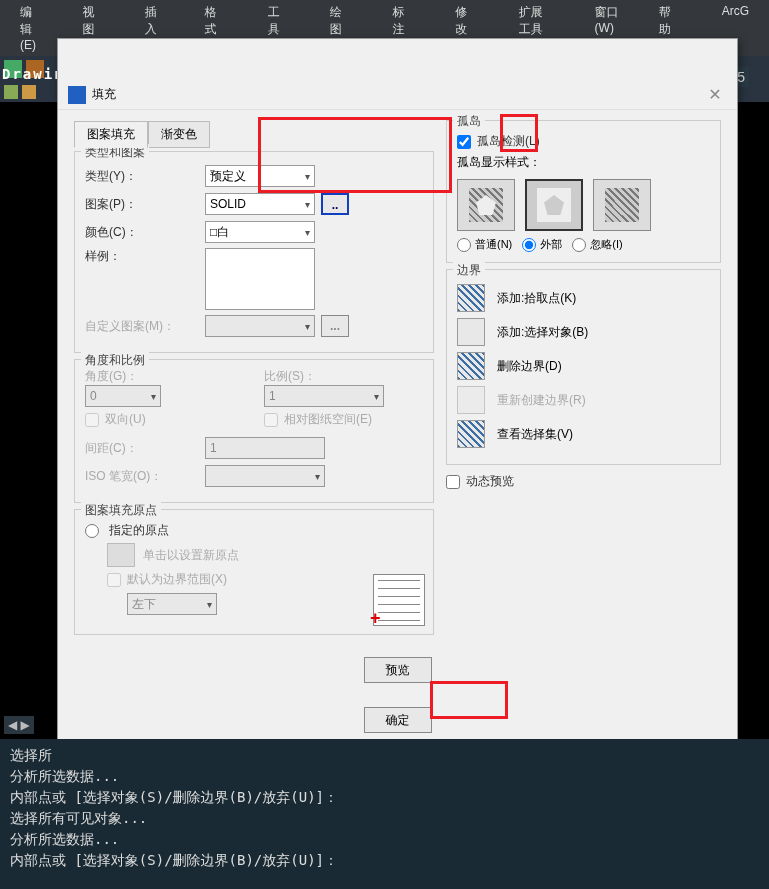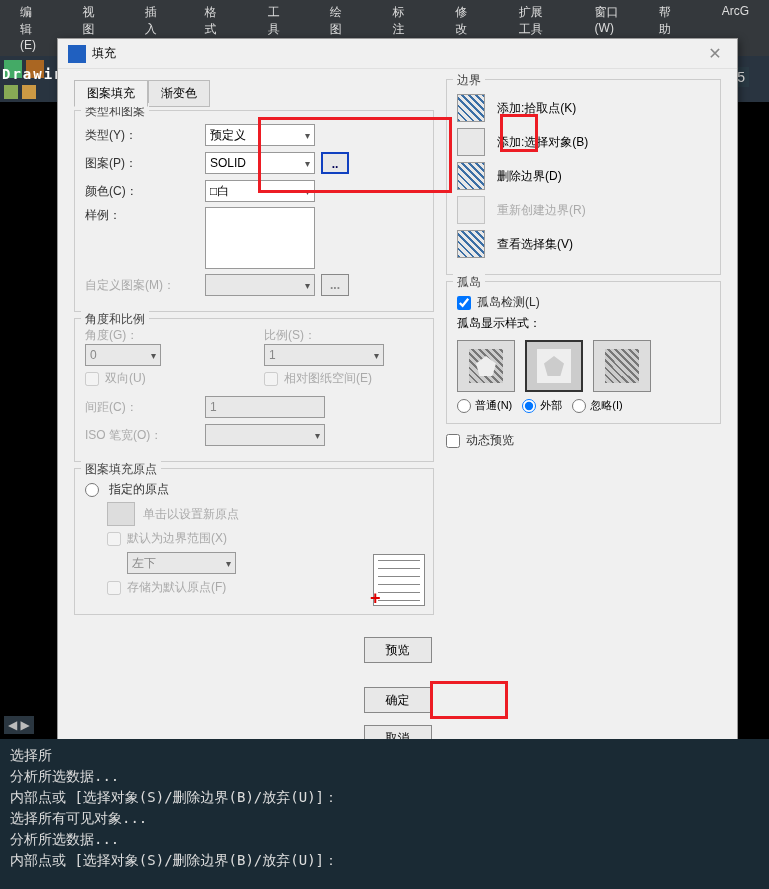--- a/index.html
+++ b/index.html
@@ -60,20 +60,21 @@
       background: #f0f0f0;
       border: 1px solid #999;
       box-shadow: 2px 2px 8px rgba(0,0,0,0.4);
     }
     .titlebar {
       height: 30px;
       display: flex;
       align-items: center;
       padding: 0 10px;
       border-bottom: 1px solid #e0e0e0;
+      margin-top: 41px;
     }
     .titlebar-icon {
       width: 18px; height: 18px;
       background: #2060c0;
       margin-right: 6px;
     }
     .close-x {
       margin-left: auto;
       width: 24px;
       height: 24px;
@@ -431,59 +432,31 @@
         <div class="origin-indent">
           <div class="row">
             <div class="setpt-btn"></div>
             <span style="margin-left:8px;color:#aaa">单击以设置新原点</span>
           </div>
           <div class="checkbox-row disabled">
               <input type="checkbox" disabled="" style="">
               <span>默认为边界范围(X)</span>
             </div>
           <div class="row" style="margin-left:20px">
-            <div class="combo disabled" style="width:109px">
+            <div class="combo disabled" style="width:90px">
                 <span>左下</span>
                 <span class="combo-arrow">▾</span>
               </div>
           </div>
-          <div class="checkbox-row disabled">
-              <input type="checkbox" disabled="" style="">
-              <span>存储为默认原点(F)</span>
-            </div>
         </div>
         <div class="origin-preview"></div>
       </div>
     </div>
 
     <div class="col-right">
-      <div class="fieldset">
-        <div class="fieldset-label">边界</div>
-        <div class="boundary-btn">
-            <div class="boundary-icon inner"></div>
-            <span>添加:拾取点(K)</span>
-          </div>
-        <div class="boundary-btn">
-            <div class="boundary-icon"></div>
-            <span>添加:选择对象(B)</span>
-          </div>
-        <div class="boundary-btn">
-            <div class="boundary-icon inner"></div>
-            <span>删除边界(D)</span>
-          </div>
-        <div class="boundary-btn disabled">
-            <div class="boundary-icon" style="opacity:.5"></div>
-            <span>重新创建边界(R)</span>
-          </div>
-        <div class="boundary-btn">
-            <div class="boundary-icon inner"></div>
-            <span>查看选择集(V)</span>
-          </div>
-      </div>
-
       <div class="fieldset">
         <div class="fieldset-label">孤岛</div>
         <div class="checkbox-row">
             <input type="checkbox" checked="" style="">
             <span>孤岛检测(L)</span>
           </div>
         <div>孤岛显示样式：</div>
         <div class="island-imgs">
           <div class="island-img">
               <div class="island-shape">
@@ -510,20 +483,44 @@
               <input type="radio" name="isl" checked="" style="">
               <span>外部</span>
             </label>
           <label>
               <input type="radio" name="isl" style="">
               <span>忽略(I)</span>
             </label>
         </div>
       </div>
 
+      <div class="fieldset">
+        <div class="fieldset-label">边界</div>
+        <div class="boundary-btn">
+            <div class="boundary-icon inner"></div>
+            <span>添加:拾取点(K)</span>
+          </div>
+        <div class="boundary-btn">
+            <div class="boundary-icon"></div>
+            <span>添加:选择对象(B)</span>
+          </div>
+        <div class="boundary-btn">
+            <div class="boundary-icon inner"></div>
+            <span>删除边界(D)</span>
+          </div>
+        <div class="boundary-btn disabled">
+            <div class="boundary-icon" style="opacity:.5"></div>
+            <span>重新创建边界(R)</span>
+          </div>
+        <div class="boundary-btn">
+            <div class="boundary-icon inner"></div>
+            <span>查看选择集(V)</span>
+          </div>
+      </div>
+
       <div class="checkbox-row" style="margin-top:8px">
         <input type="checkbox" style="">
         <span>动态预览</span>
       </div>
     </div>
   </div>
 
   <div class="btn-row">
     <div class="btn">预览</div>
     <div style="flex:1"></div>

